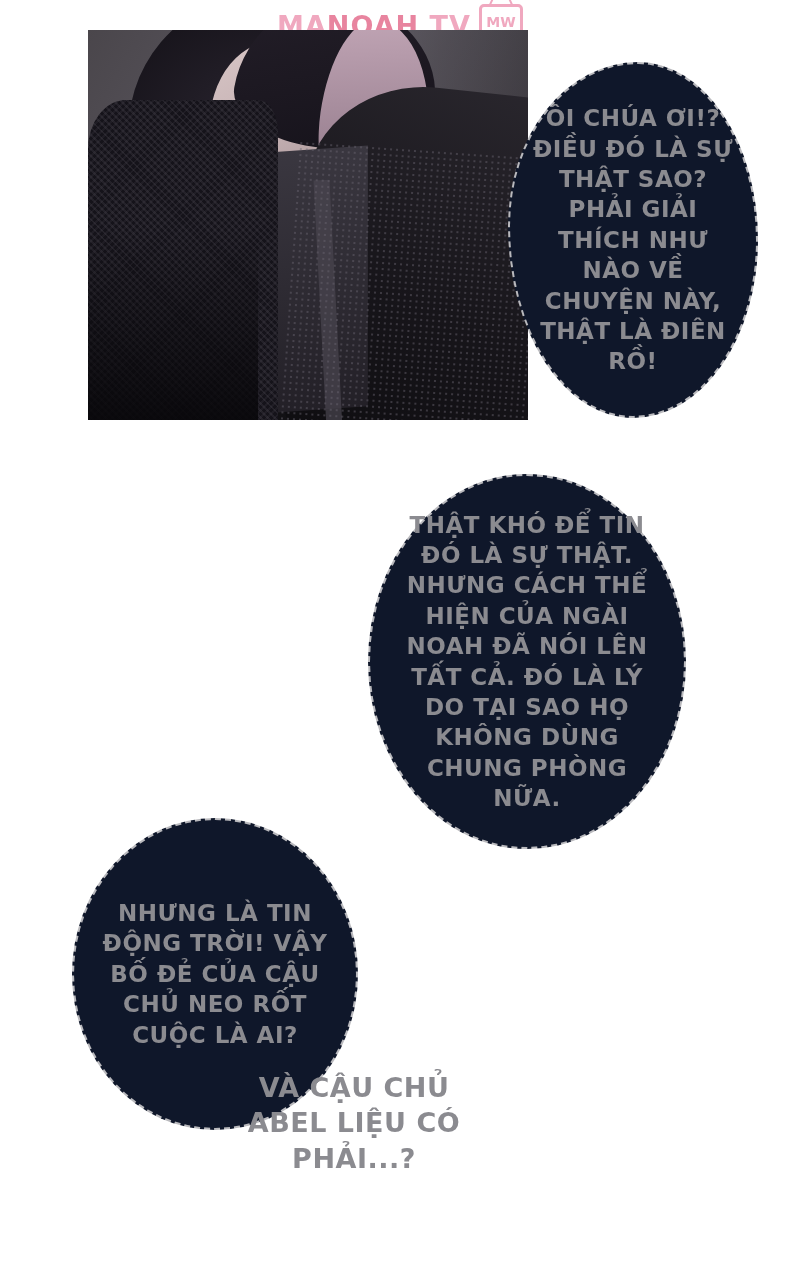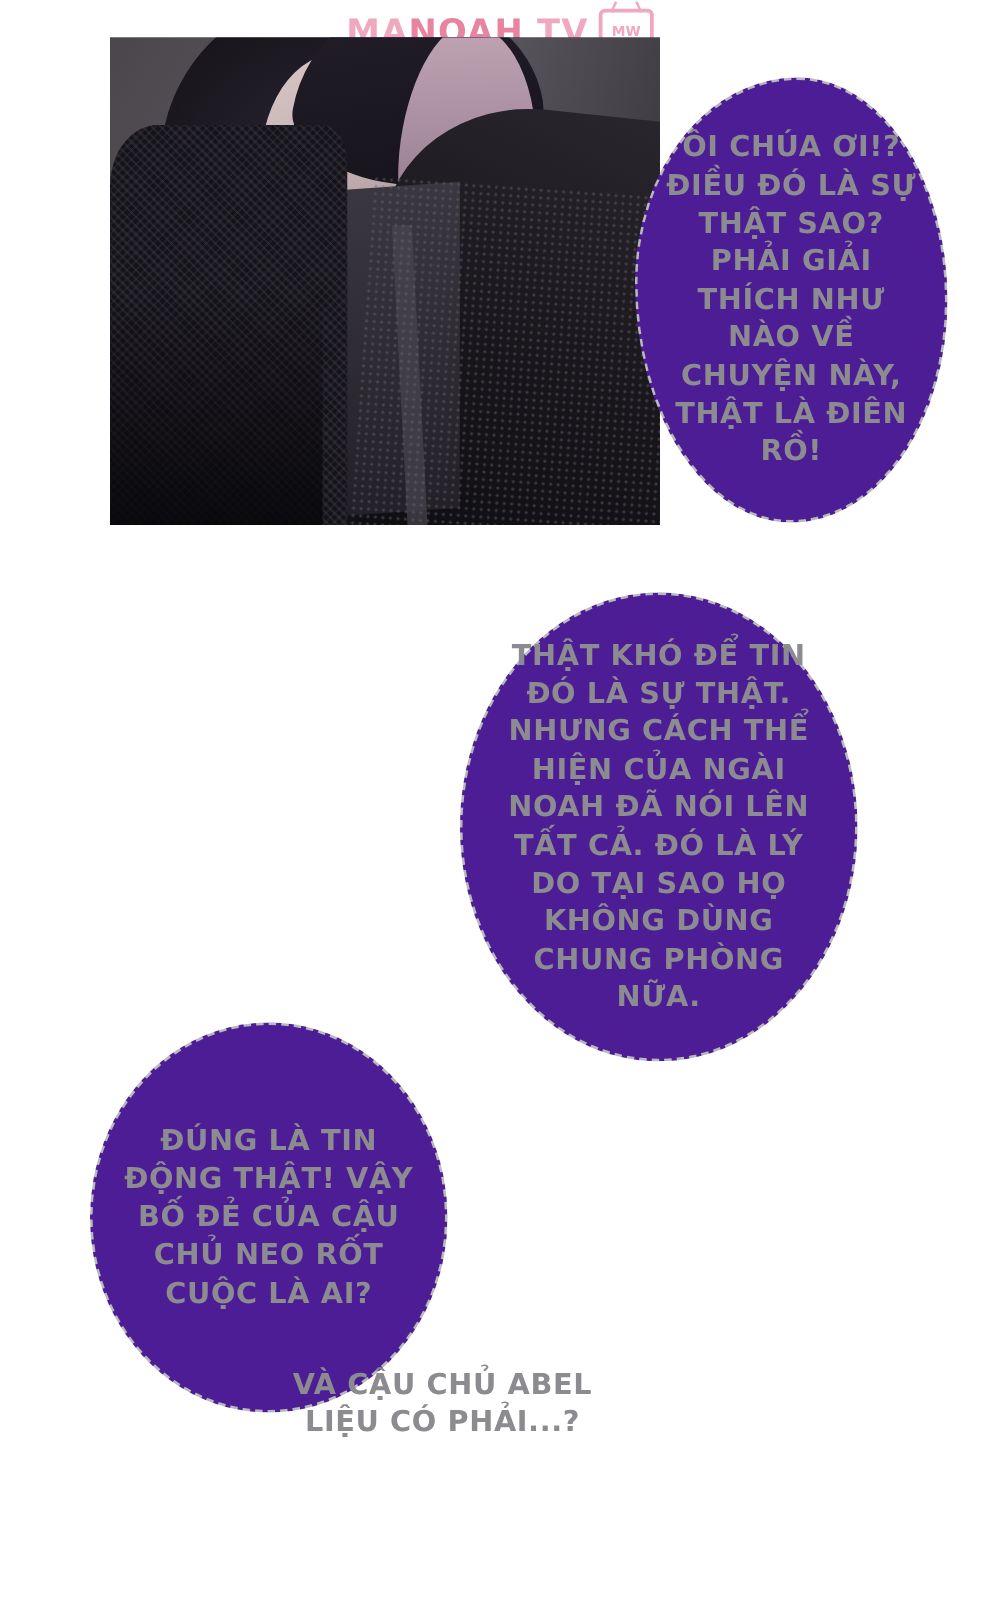--- a/index.html
+++ b/index.html
@@ -16,21 +16,20 @@
   }
 
   
   #watermark {
     position: absolute;
     top: 4px;
     left: 0;
     width: 800px;
     height: 42px;
     display: flex;
-    align-items: center;
     justify-content: center;
     gap: 8px;
     user-select: none;
   }
   #watermark .wm-text {
     font-family: "DejaVu Sans", sans-serif;
     font-weight: 700;
     font-size: 27px;
     letter-spacing: 1px;
     color: #f0a8bf;
@@ -45,21 +44,21 @@
     height: 30px;
     border: 3px solid #f0a8bf;
     border-radius: 5px;
     display: flex;
     align-items: center;
     justify-content: center;
     position: relative;
   }
   #watermark .tv-box span {
     font-family: "DejaVu Sans", sans-serif;
-    font-size: 11px;
+    font-size: 14px;
     font-weight: 700;
     color: #f0a8bf;
   }
   #watermark .tv-box::before,
   #watermark .tv-box::after {
     content: "";
     position: absolute;
     top: -9px;
     width: 2px;
     height: 9px;
@@ -215,21 +214,21 @@
       repeating-linear-gradient(45deg, rgba(90,86,96,0.22) 0 2px, transparent 2px 5px),
       repeating-linear-gradient(-45deg, rgba(70,66,76,0.22) 0 2px, transparent 2px 5px),
       #15131a;
     border-radius: 20% 10% 0 0 / 15% 10% 0 0;
   }
 
   
   .bubble {
     position: absolute;
     border: 2px dashed #b9b9bd;
-    background: #4c1d95;
+    background: #0f172a;
     display: flex;
     align-items: center;
     justify-content: center;
     box-sizing: border-box;
   }
   .bubble p {
     margin: 0;
     text-align: center;
     color: #8b8b90;
     font-family: "DejaVu Sans", sans-serif;
@@ -267,21 +266,21 @@
 
   #bubble-4 {
     left: 222px;
     top: 1022px;
     width: 264px;
     height: 202px;
     border-radius: 50% 50% 50% 50% / 50% 50% 50% 50%;
     background: transparent;
     border: none;
   }
-  #bubble-4 p { font-size: 23px; width: 240px; }
+  #bubble-4 p { font-size: 27px; width: 240px; }
 </style>
 </head>
 <body>
 
 <div id="watermark">
   <div class="wm-text">
     <span>MA</span><span class="alt">NOAH</span>&nbsp;<span>TV</span>
   </div>
   <div class="tv-box">
     <span>MW</span>
@@ -307,18 +306,18 @@
 
 <div class="bubble" id="bubble-1">
   <p>ÔI CHÚA ƠI!? ĐIỀU ĐÓ LÀ SỰ THẬT SAO? PHẢI GIẢI THÍCH NHƯ NÀO VỀ CHUYỆN NÀY, THẬT LÀ ĐIÊN RỒ!</p>
 </div>
 
 <div class="bubble" id="bubble-2">
   <p>THẬT KHÓ ĐỂ TIN ĐÓ LÀ SỰ THẬT. NHƯNG CÁCH THỂ HIỆN CỦA NGÀI NOAH ĐÃ NÓI LÊN TẤT CẢ. ĐÓ LÀ LÝ DO TẠI SAO HỌ KHÔNG DÙNG CHUNG PHÒNG NỮA.</p>
 </div>
 
 <div class="bubble" id="bubble-3">
-  <p>ĐÚNG LÀ TIN ĐỘNG THẬT! VẬY BỐ ĐẺ CỦA CẬU CHỦ NEO RỐT CUỘC LÀ AI?</p>
+  <p>NHƯNG LÀ TIN ĐỘNG TRỜI! VẬY BỐ ĐẺ CỦA CẬU CHỦ NEO RỐT CUỘC LÀ AI?</p>
 </div>
 
 <div class="bubble" id="bubble-4">
   <p>VÀ CẬU CHỦ ABEL LIỆU CÓ PHẢI...?</p>
 </div>
 
 </body></html>

